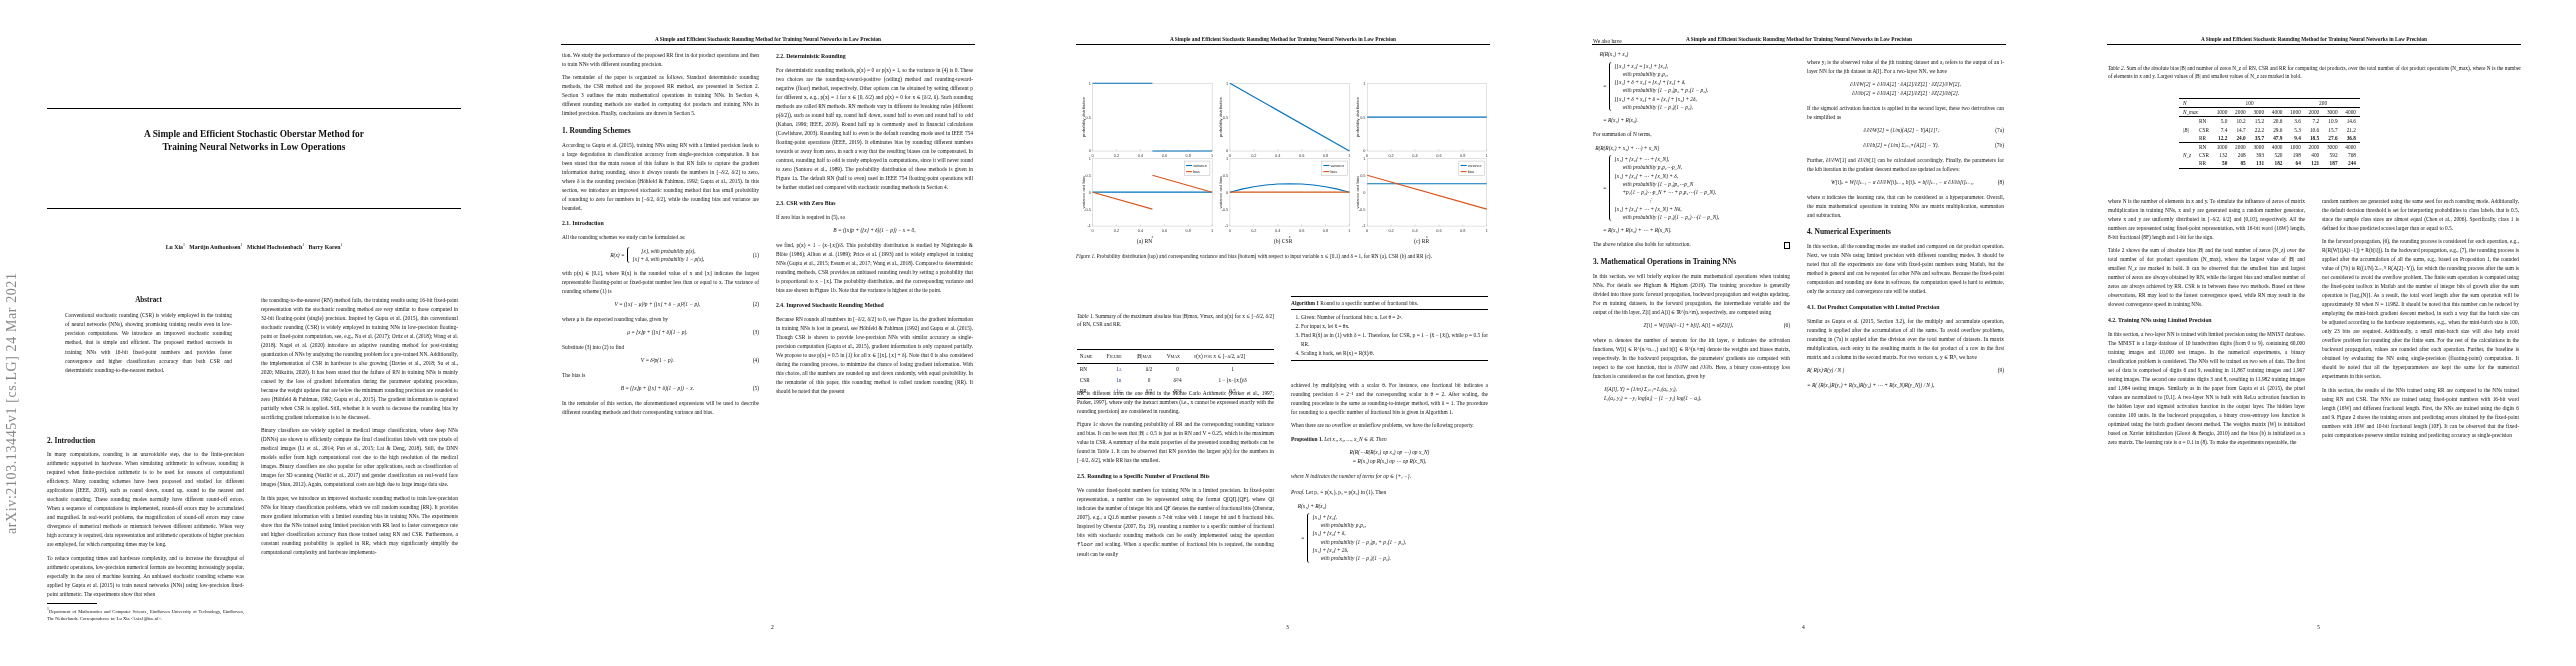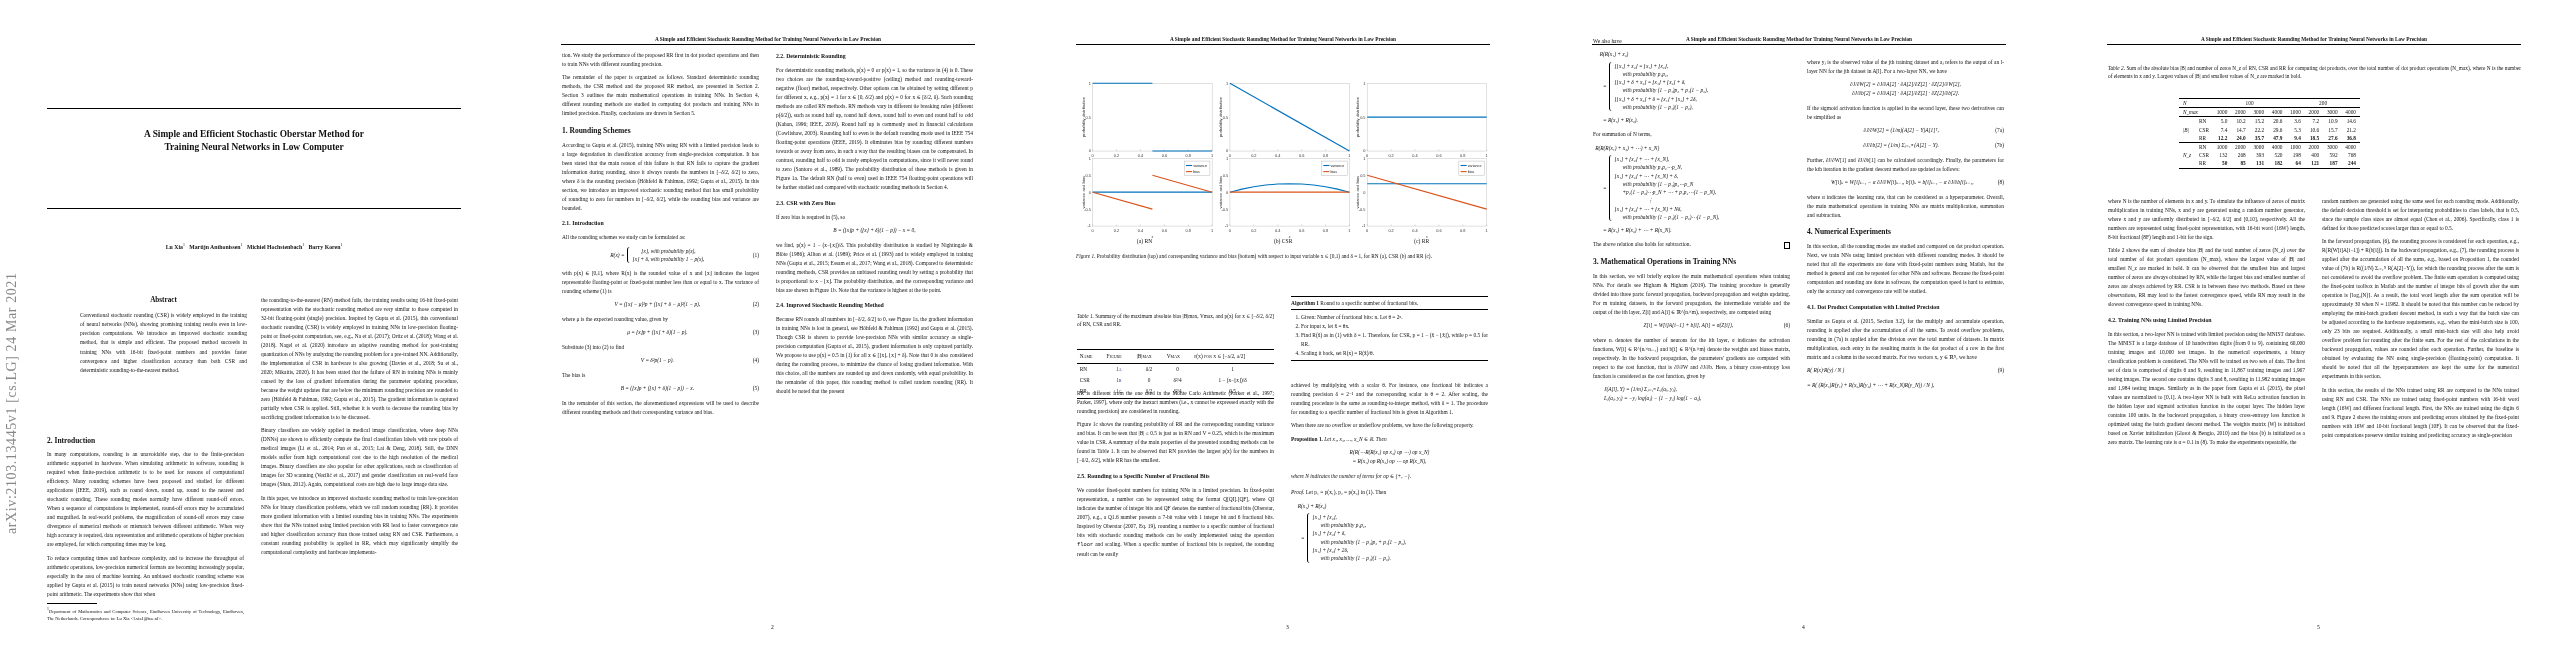--- a/index.html
+++ b/index.html
@@ -18,21 +18,21 @@
   .eq .body { flex:1; text-align:center; }
   .eq .num { font-style:normal; }
   .pagenum { position:absolute; width:100%; text-align:center; top:624px; font-size:5.6px; }
   
   .titlebar { position:absolute; left:47px; width:414px; border-top:1.1px solid #000; }
   .ptitle { position:absolute; left:47px; width:414px; top:128px; text-align:center;
             font-size:9.4px; font-weight:bold; line-height:13.3px; }
   .authors { position:absolute; left:47px; width:414px; top:243px; text-align:center; font-size:5.8px; font-weight:bold; }
   .authors sup { font-weight:normal; font-size:3.9px; }
   .abs-title { text-align:center; font-size:7.2px; font-weight:bold; margin:0 0 5.6px 0; }
-  .abstract { position:absolute; left:80px; width:167px; top:296px; font-size:5.4px; line-height:9.2px; text-align:justify; }
+  .abstract { position:absolute; left:65px; width:167px; top:296px; font-size:5.4px; line-height:9.2px; text-align:justify; }
   .arxiv { position:absolute; left:4.4px; top:534px; transform-origin:0 0; transform:rotate(-90deg);
            font-family:"Liberation Serif",serif; font-size:14px; color:#888; white-space:nowrap; letter-spacing:0.6px; }
   .footnote { font-size:4.6px; line-height:7.5px; border-top:0.4px solid #000; width:50px; padding-top:2.2px; margin-top:2.2px;}
   .footnote span { display:block; width:197px; }
   
   .fig { position:absolute; left:46px; top:72px; width:414px; }
   .fig svg { display:block; }
   .caption { font-size:5.3px; line-height:8.3px; }
   .caption i { font-style:italic; }
   table.t1 { border-collapse:collapse; font-size:5.3px; width:100%; }
@@ -55,21 +55,21 @@
   .case .brace { border-left:0.6px solid #000; border-radius:3.3px 0 0 3.3px; margin-right:2.8px; width:2.2px; }
 </style>
 </head>
 <body>
 
 <div class="page p1">
   <div class="arxiv">arXiv:2103.13445v1  [cs.LG]  24 Mar 2021</div>
   <div class="titlebar" style="top:108px"></div>
   <div class="ptitle">
     <div>A Simple and Efficient Stochastic Oberstar Method for</div>
-    <div>Training Neural Networks in Low Computer</div>
+    <div>Training Neural Networks in Low Operations</div>
   </div>
   <div class="titlebar" style="top:208px"></div>
   <div class="authors">
     <span><span>Lu Xia</span><sup>1</sup></span>&nbsp;&nbsp;
     <span><span>Martijn Anthonissen</span><sup>1</sup></span>&nbsp;&nbsp;
     <span><span>Michiel Hochstenbach</span><sup>1</sup></span>&nbsp;&nbsp;
     <span><span>Barry Koren</span><sup>1</sup></span>
   </div>
   <div class="abstract">
     <div class="abs-title">Abstract</div>

